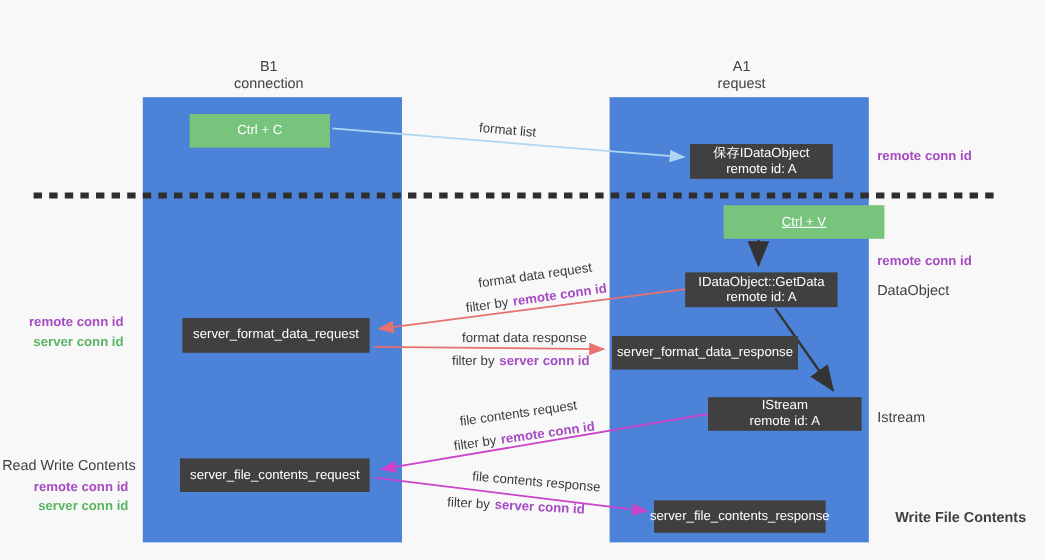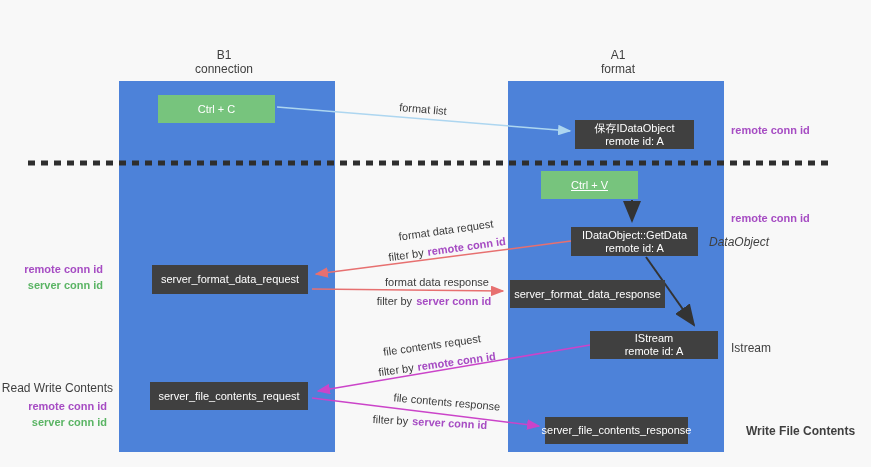--- a/index.html
+++ b/index.html
@@ -19,21 +19,21 @@
   #hdr-left  { left:224px; top:48px; }
   #hdr-right { left:618px; top:48px; }
 
   .node { position:absolute; display:flex; flex-direction:column; align-items:center;
           justify-content:center; color:#fff; font-size:11px; line-height:13px;
           text-align:center; z-index:3; white-space:nowrap; }
   .orange { background:#404040; }
   .green  { background:#77c47d; }
 
   #n-ctrl-c   { left:158px; top:95px;  width:117px; height:28px; }
-  #n-ctrl-v   { left:541px; top:171px; width:97px; height:28px;text-decoration:underline; }
+  #n-ctrl-v   { left:603px; top:171px; width:134px; height:28px;text-decoration:underline; }
   #n-save     { left:575px; top:120px; width:119px; height:29px; }
   #n-getdata  { left:571px; top:227px; width:127px; height:29px; }
   #n-istream  { left:590px; top:331px; width:128px; height:28px; }
   #n-fmt-req  { left:152px; top:265px; width:156px; height:29px; }
   #n-fmt-resp { left:510px; top:280px; width:155px; height:28px; }
   #n-file-req { left:150px; top:382px; width:158px; height:28px; }
   #n-file-resp{ left:545px; top:417px; width:143px; height:27px; }
 
   .slabel { position:absolute; font-size:11px; line-height:16px; z-index:3; white-space:nowrap; }
   .dark12 { font-size:12px; color:#3f3f3f; }
@@ -51,21 +51,21 @@
 
 <div id="canvas">
 
 
   <div class="col-header" id="hdr-left">
     <div>B1</div>
     <div>connection</div>
   </div>
   <div class="col-header" id="hdr-right">
     <div>A1</div>
-    <div>format</div>
+    <div>request</div>
   </div>
 
   <div class="col" id="col-left"></div>
   <div class="col" id="col-right"></div>
 
   <svg id="arrow-layer" width="871" height="467">
     <defs>
       <marker id="m-blue" markerWidth="9" markerHeight="7" refX="8" refY="3.5" orient="auto">
         <path d="M0,0 L9,3.5 L0,7 z" fill="#add6f0"></path>
       </marker>
@@ -127,21 +127,21 @@
   </div>
   <div class="node orange" id="n-file-req">
     <span>server_file_contents_request</span>
   </div>
   <div class="node orange" id="n-file-resp">
     <span>server_file_contents_response</span>
   </div>
 
   <div class="slabel purple" style="left:731px; top:122px;">remote conn id</div>
   <div class="slabel purple" style="left:731px; top:210px;">remote conn id</div>
-  <div class="slabel dark12" style="left:709px; top:234px;font-style:italic;">DataObject</div>
+  <div class="slabel dark12" style="left:731px; top:234px;">DataObject</div>
   <div class="slabel dark12" style="left:731px; top:340px;">Istream</div>
   <div class="slabel dark12" style="left:746px; top:423px;font-weight:bold;">Write File Contents</div>
 
   <div class="slabel right-align" style="right:768px; top:261px;">
     <div class="purple">remote conn id</div>
     <div class="greentxt">server conn id</div>
   </div>
   <div class="slabel dark12 right-align" style="right:758px; top:380px;">Read Write Contents</div>
   <div class="slabel right-align" style="right:764px; top:398px;">
     <div class="purple">remote conn id</div>

